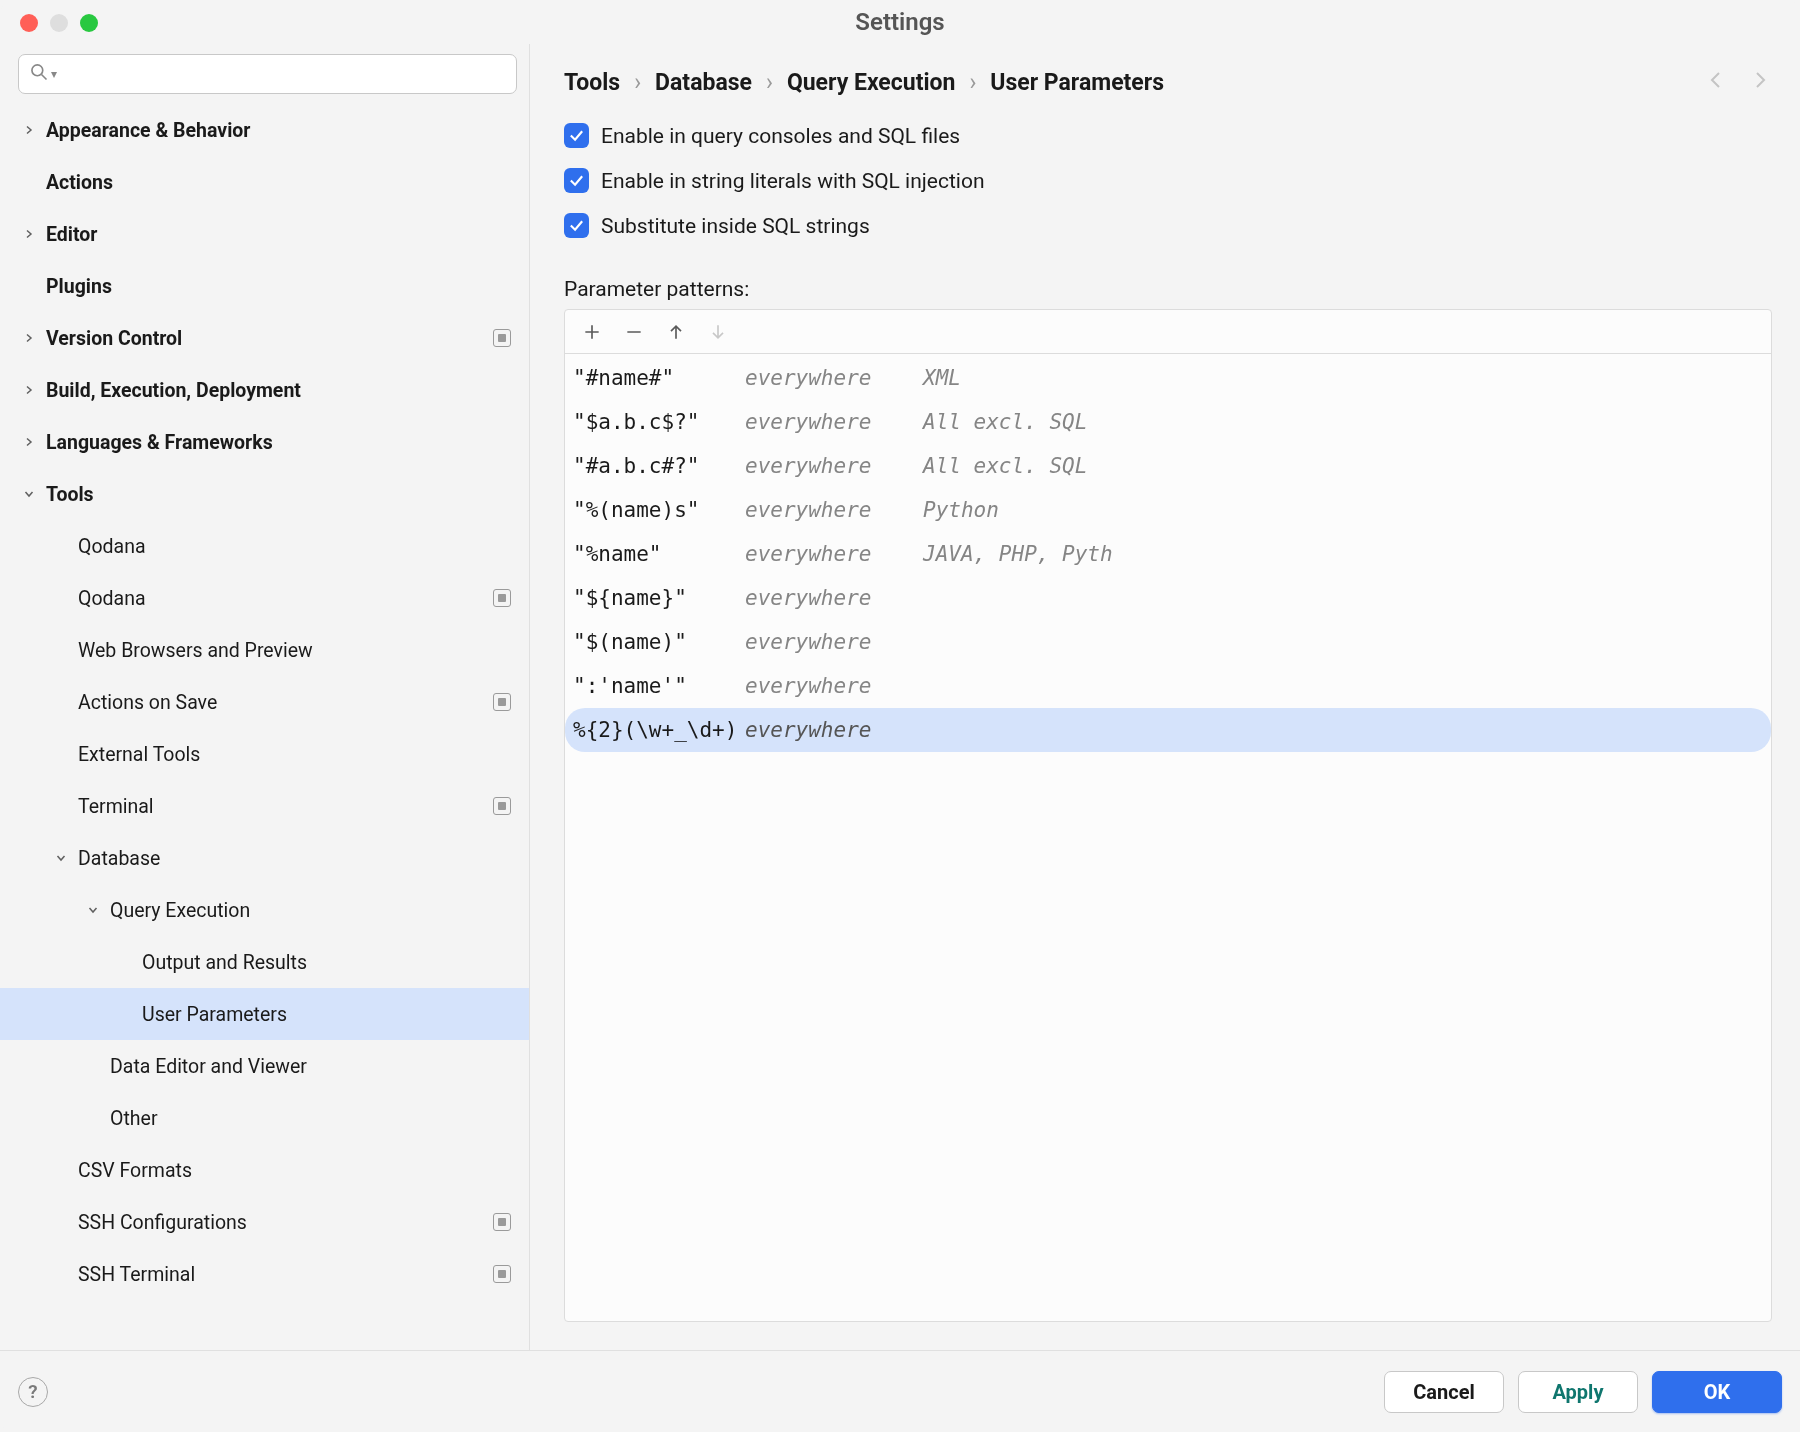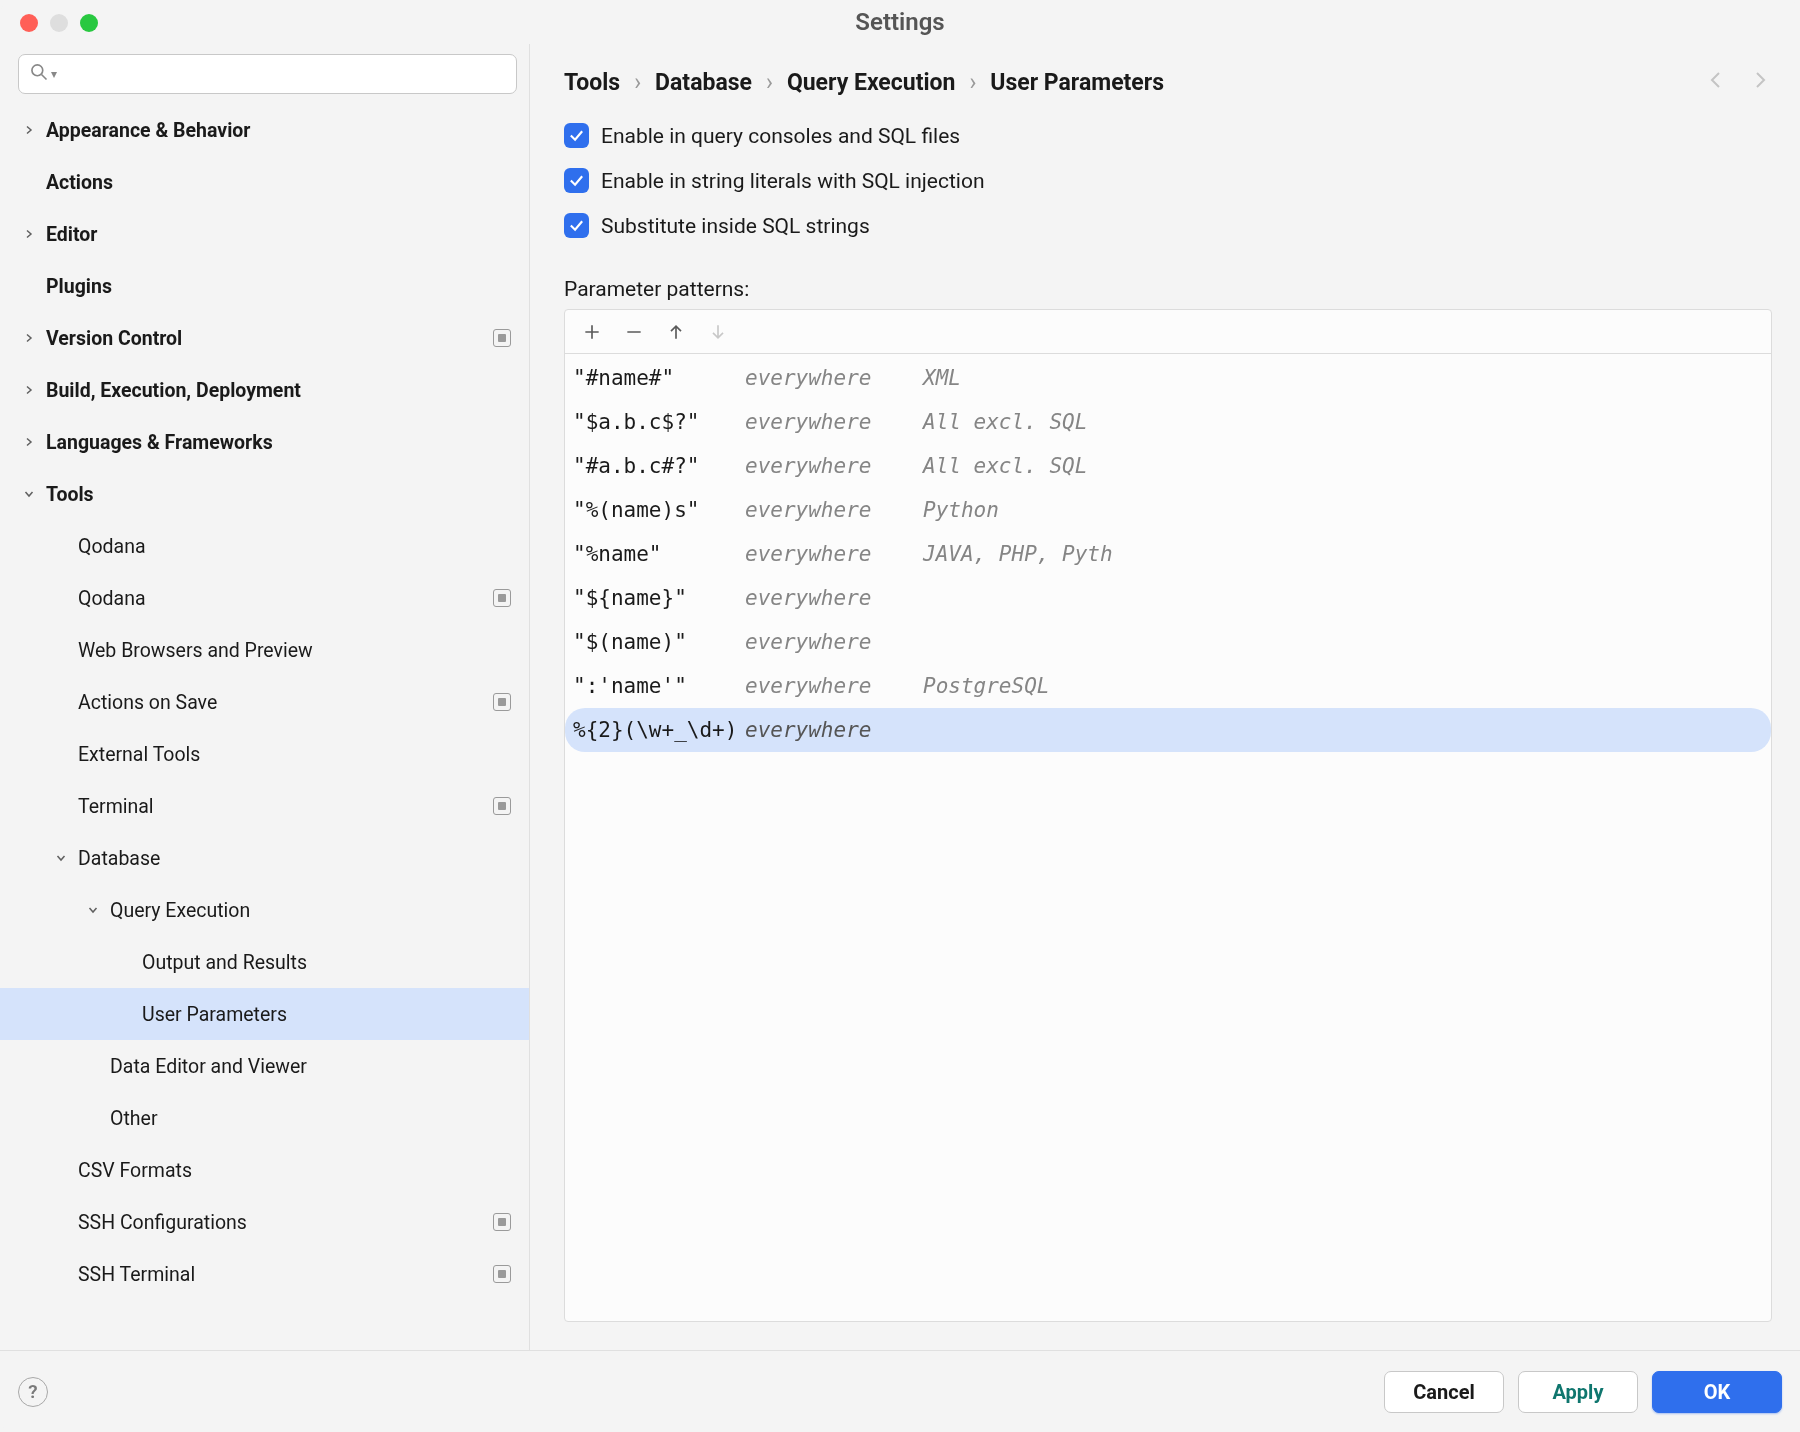--- a/index.html
+++ b/index.html
@@ -488,21 +488,20 @@
               <span class="pcell3"></span>
             </div>
             <div class="prow">
               <span class="pcell1">"$(name)"</span>
               <span class="pcell2">everywhere</span>
               <span class="pcell3"></span>
             </div>
             <div class="prow">
               <span class="pcell1">":'name'"</span>
               <span class="pcell2">everywhere</span>
-              <span class="pcell3">PostgreSQL</span>
             </div>
             <div class="prow selected">
               <span class="pcell1">%{2}(\w+_\d+)</span>
               <span class="pcell2">everywhere</span>
               <span class="pcell3"></span>
             </div>
           </div>
       </div>
 
       <div style="height:28px"></div>

